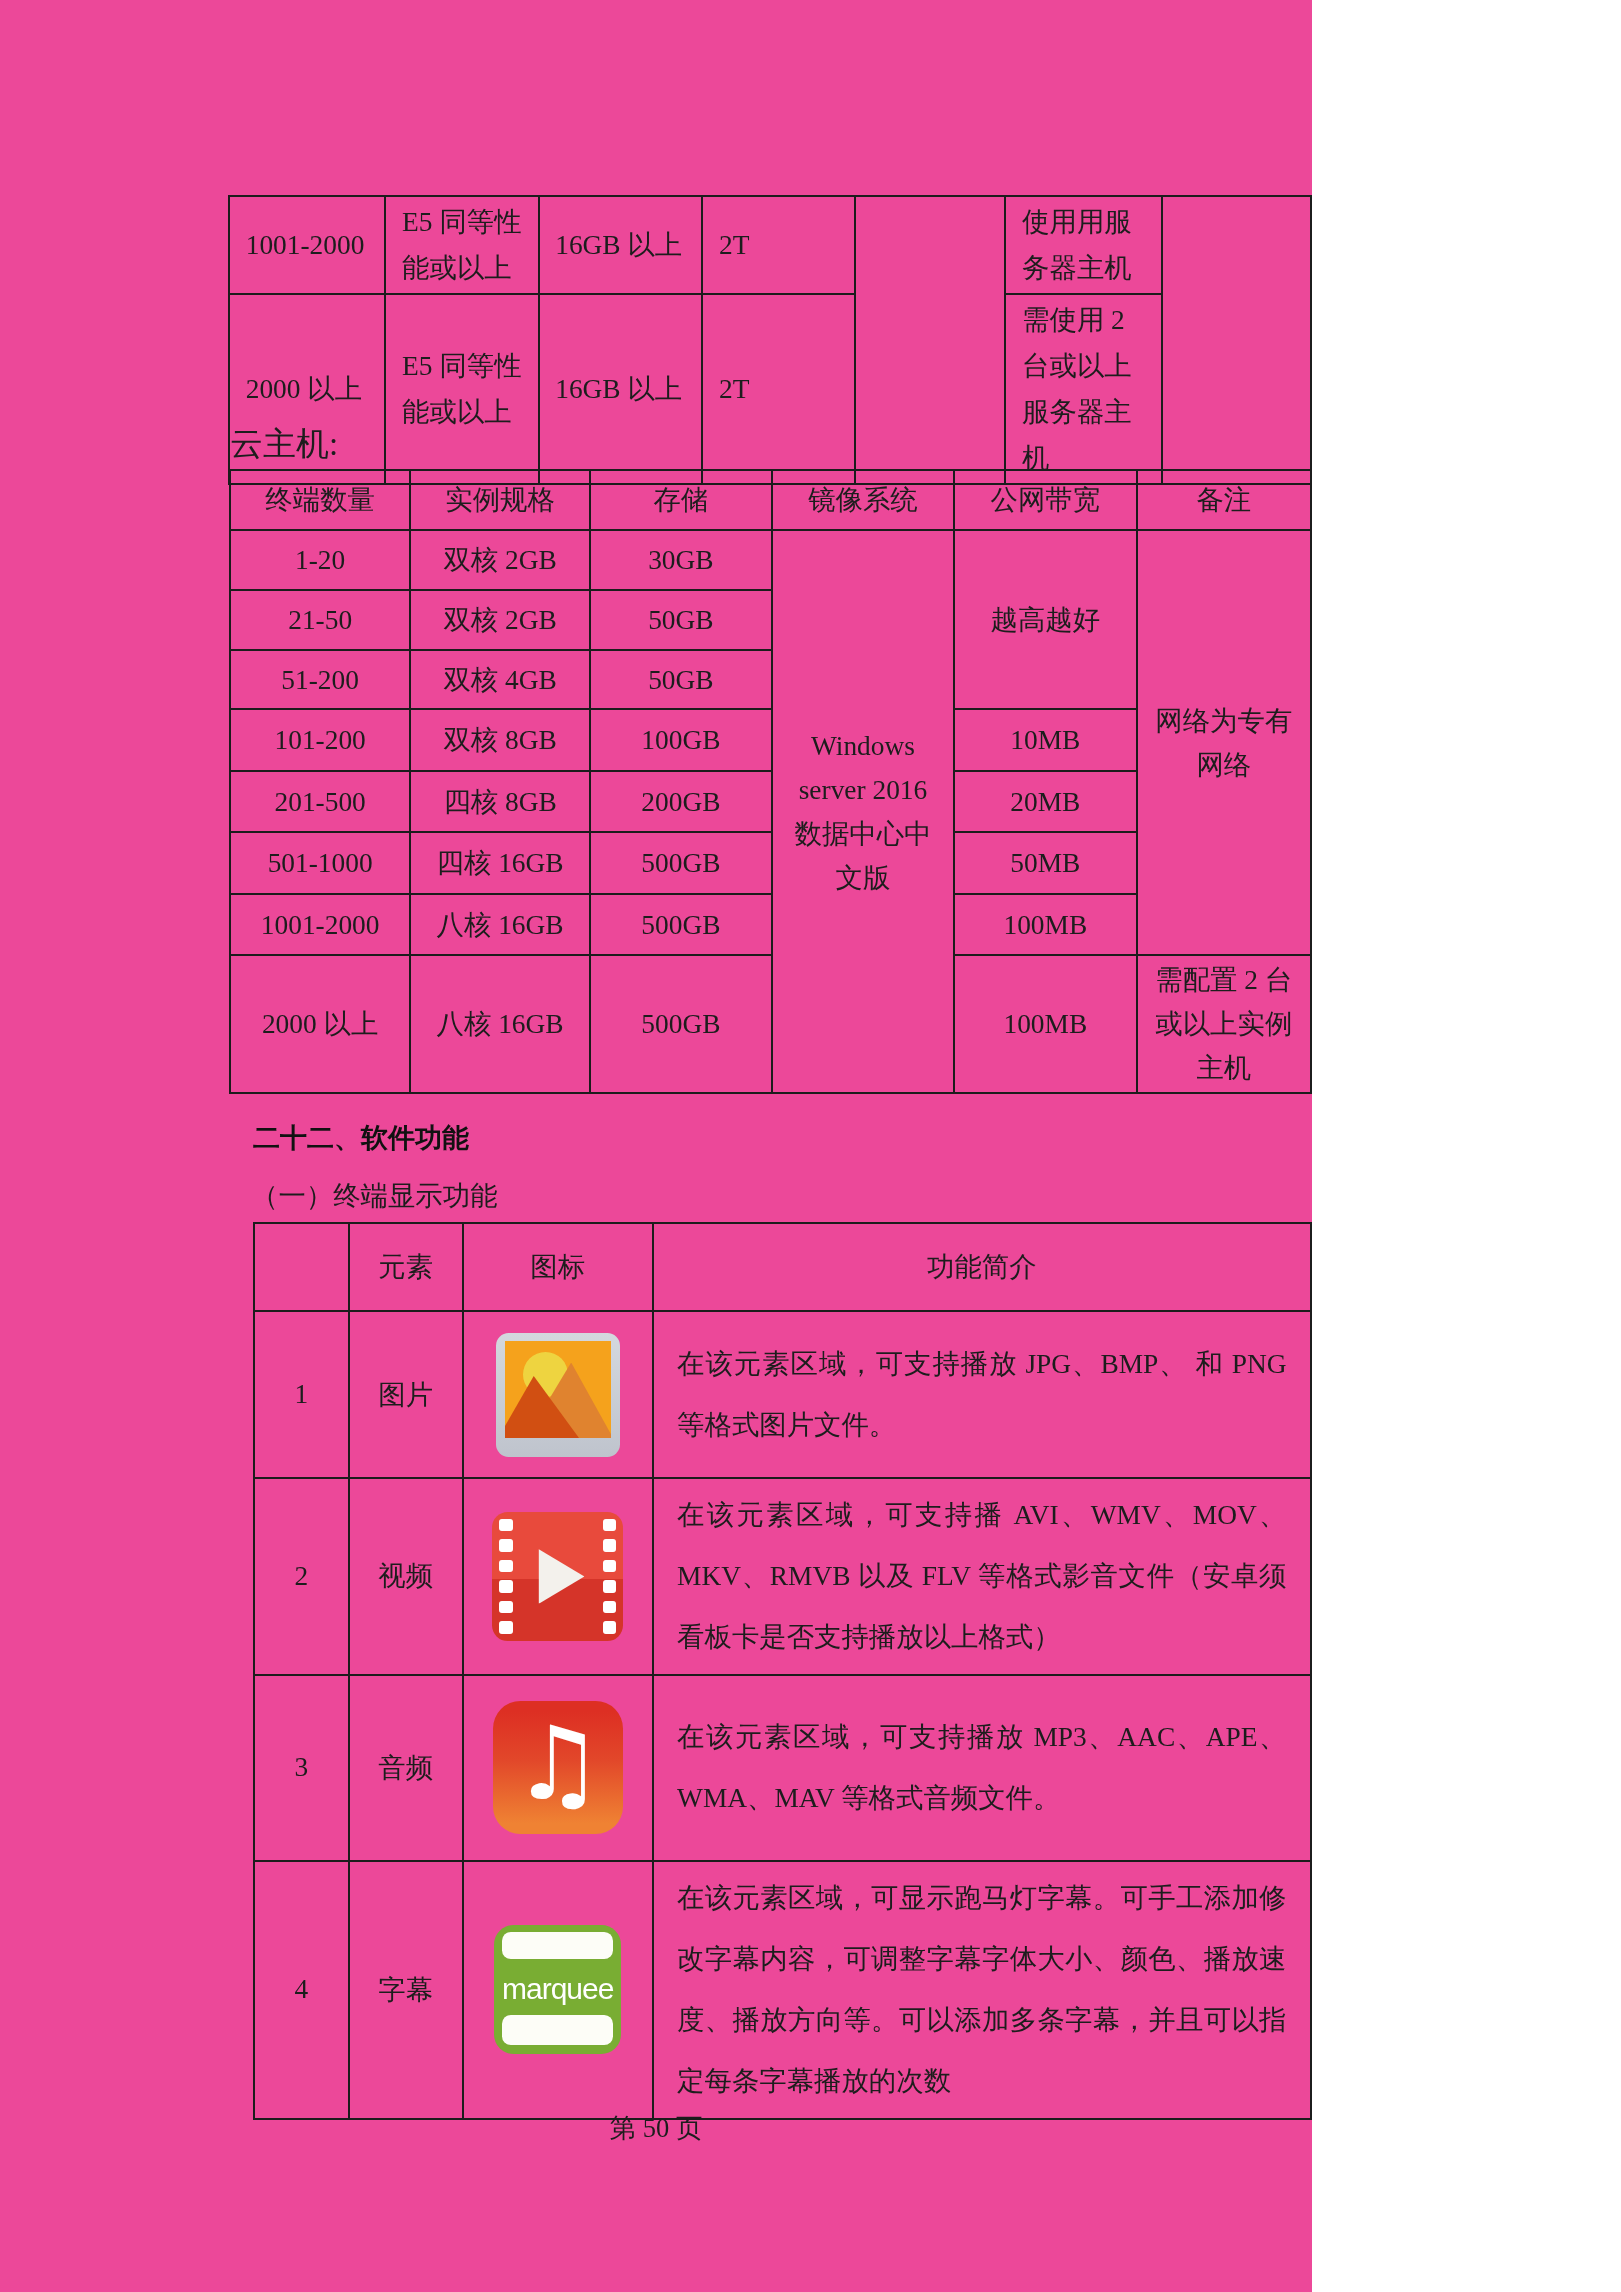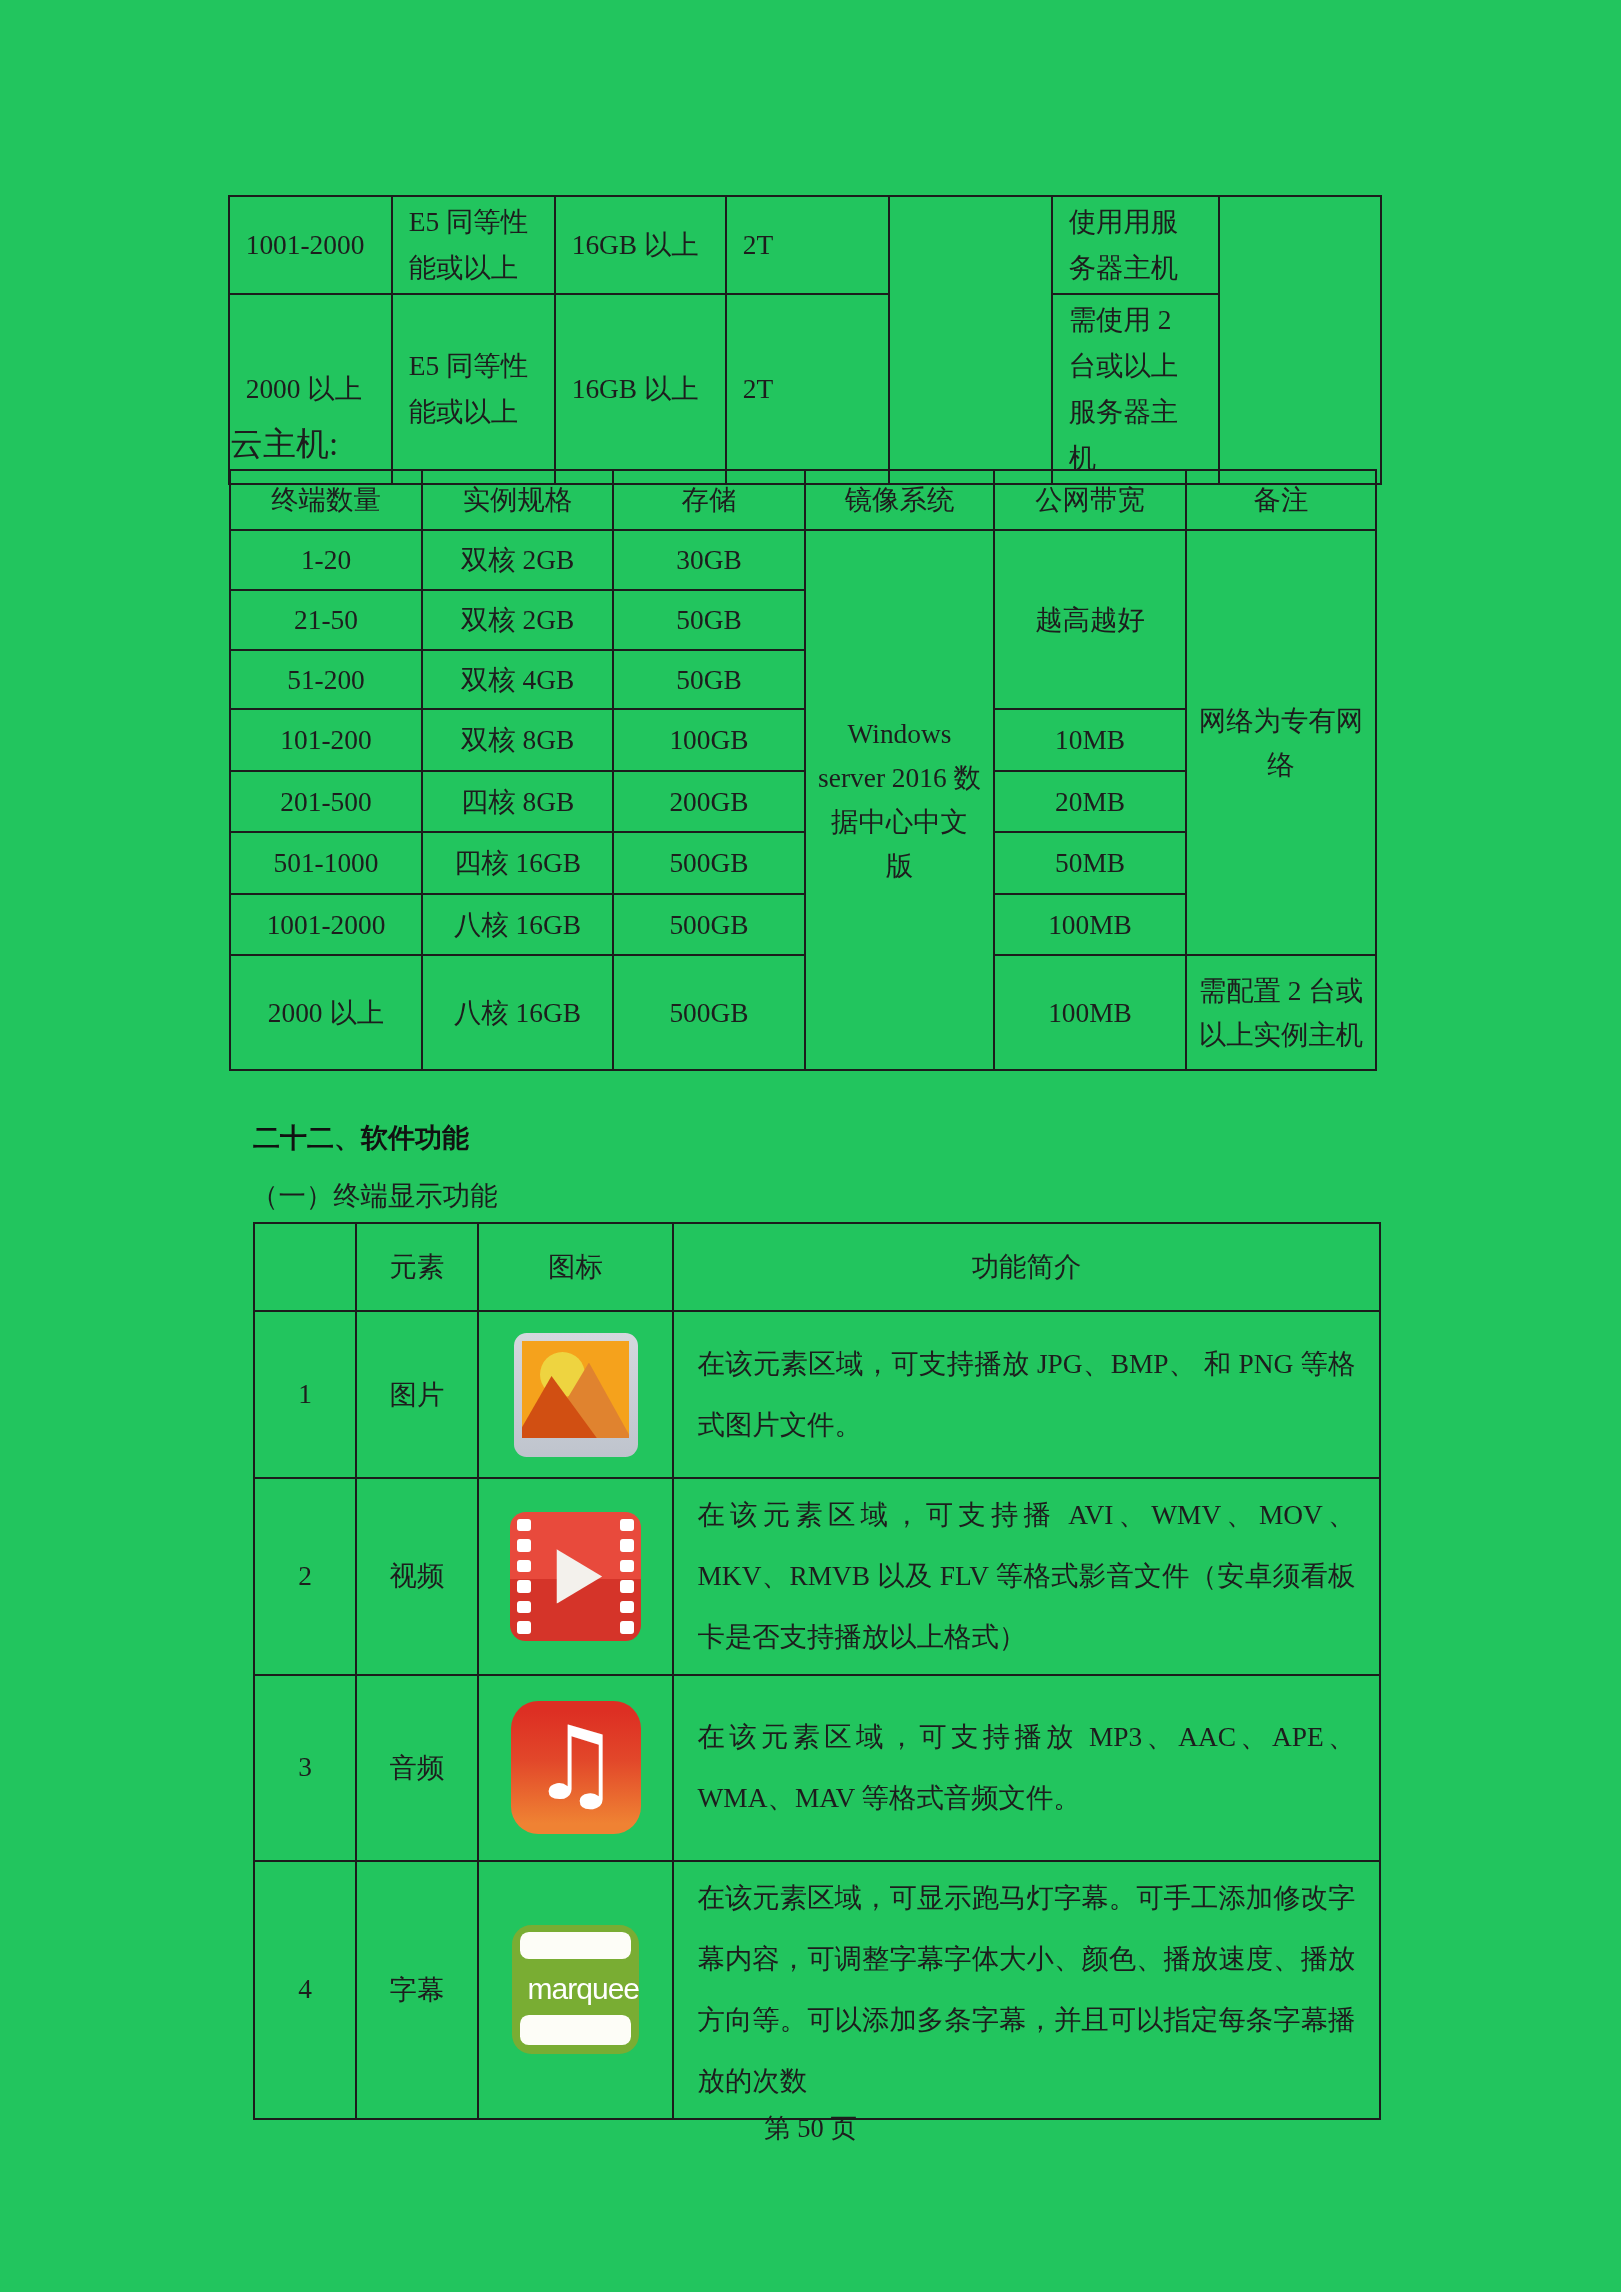--- a/index.html
+++ b/index.html
@@ -1,17 +1,17 @@
 <!DOCTYPE html>
 <html><head>
 <meta charset="utf-8">
 <style>
   html,body { margin:0; padding:0; background:#ffffff; }
   .page {
-    position:relative; width:1621px; height:2293px; background:#22c55e;
+    position:relative; width:1312px; height:2293px; background:#ec4899;
     font-family:"Liberation Serif","DejaVu Serif",serif;
     color:#1d1d1d;
   }
   table { border-collapse:collapse; table-layout:fixed; position:absolute; }
   td, th { border:2px solid #1c1c1c; font-weight:normal; overflow:hidden; }
 
   
   .tbl-server { left:228px; top:195px; }
   .tbl-server td {
     font-size:27.4px; line-height:46px; vertical-align:middle;
@@ -86,21 +86,21 @@
     display:flex; align-items:center; justify-content:center;
   }
   .icon-audio .note { color:#ffffff; font-family:"DejaVu Sans",sans-serif;
     font-size:102px; line-height:102px; transform:translateY(-3.9px); }
 
   
   .icon-marquee { width:127px; height:129px; border-radius:19.6px; background:#79ad33; }
   .mq-band { position:absolute; left:7.8px; right:7.8px; height:27.4px; background:#fdfdf7; border-radius:8.8px; }
   .mq-band.top { top:6.9px; } .mq-band.bottom { bottom:8.8px; height:30px; }
   .mq-text { position:absolute; left:0; width:100%; top:50%; transform:translateY(-54%);
-    text-align:right; color:#ffffff;
+    text-align:center; color:#ffffff;
     font-family:"Liberation Sans","DejaVu Sans",sans-serif;
     font-size:30px; letter-spacing:-1px; }
 
   
   .footer { position:absolute; left:0; top:2113px; width:100%;
     text-align:center; font-size:26.5px; line-height:31px; }
 </style>
 </head>
 <body>
 

